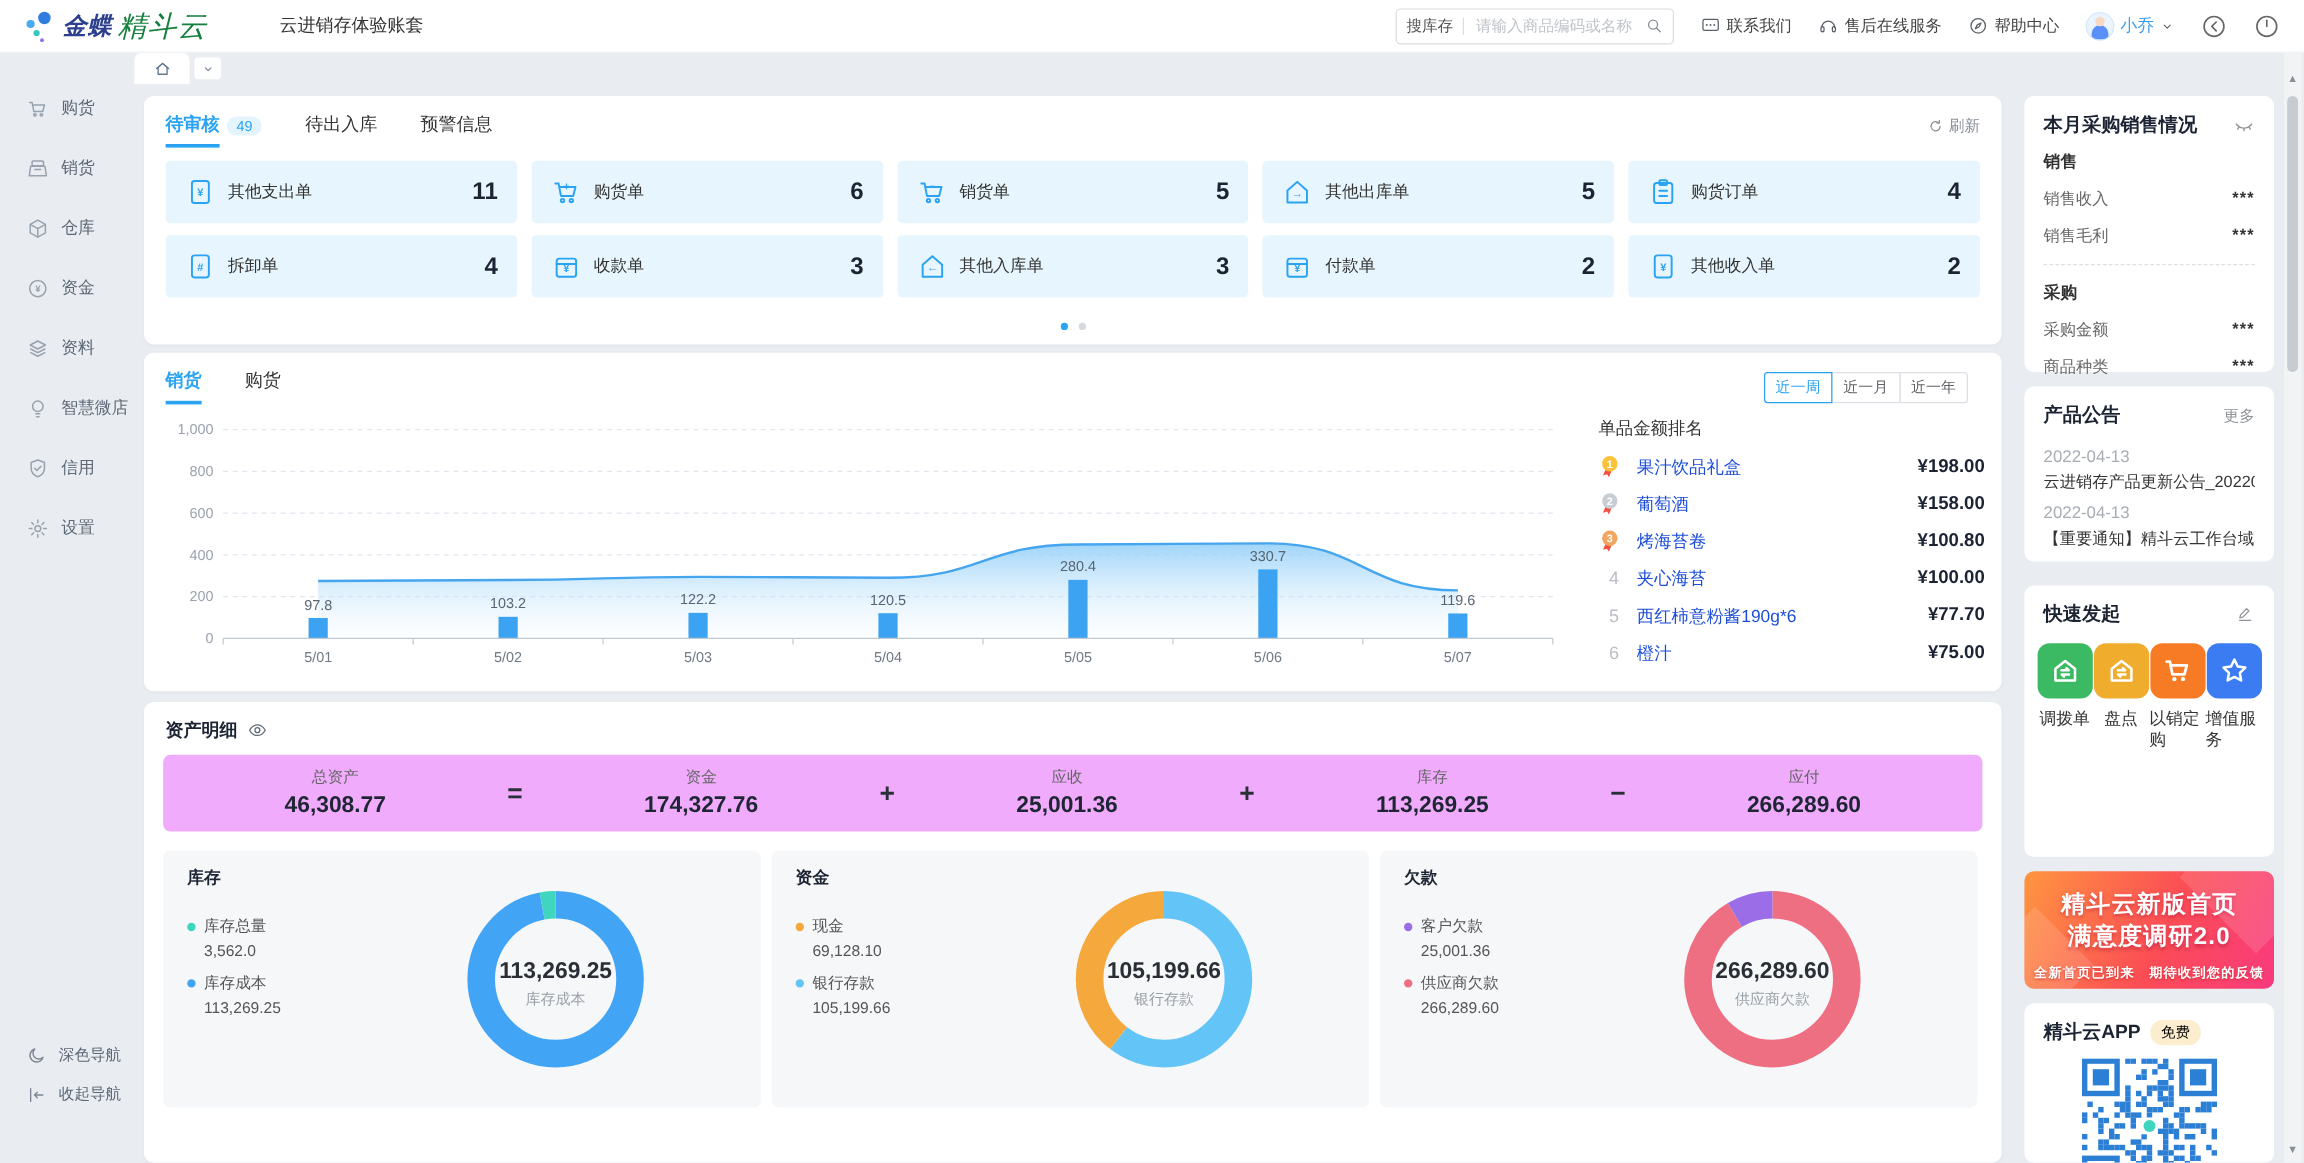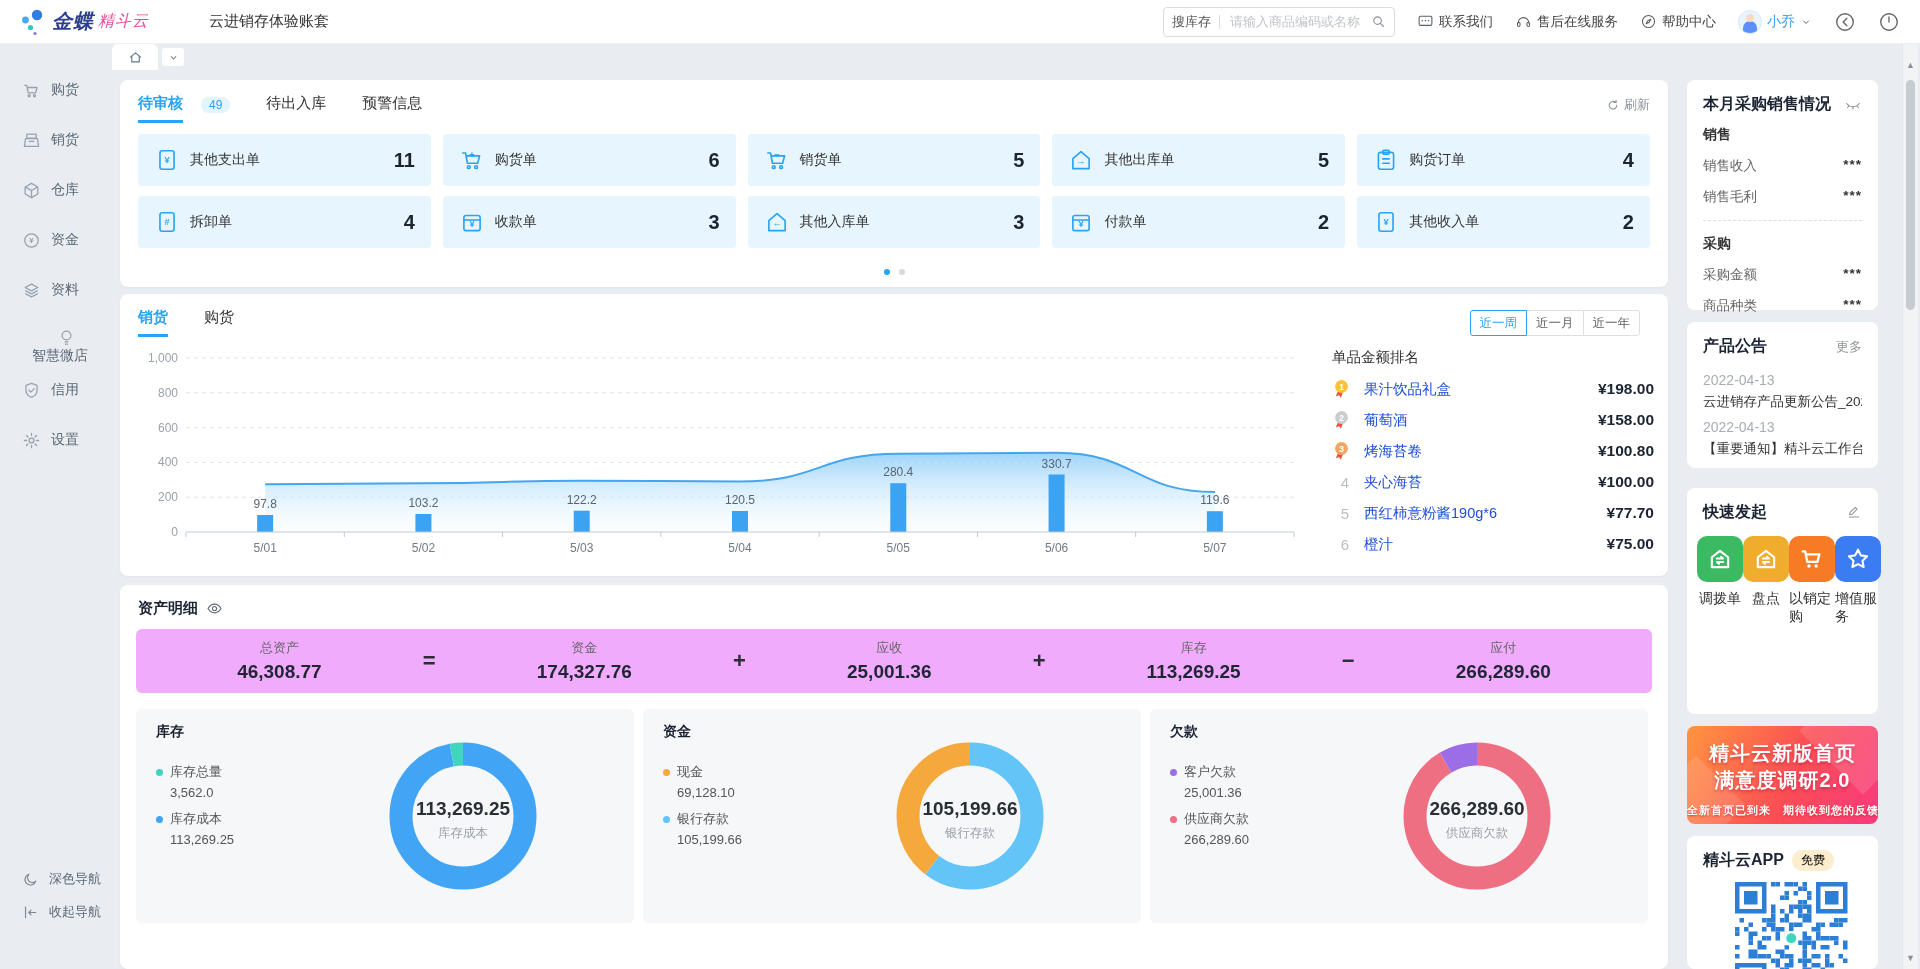--- a/index.html
+++ b/index.html
@@ -9,21 +9,21 @@
     -webkit-font-smoothing:antialiased;color:#333;
   }
   svg{display:block}
   .ic{display:inline-block;vertical-align:middle}
 
   
   #topbar{position:absolute;left:0;top:0;width:1920px;height:44px;background:#fff;
     border-bottom:1px solid #eef0f2;display:flex;align-items:center;padding:0 20px;box-sizing:border-box;z-index:5}
   .logo{display:flex;align-items:center;cursor:pointer}
   .brand-b{font-size:20px;font-weight:bold;font-style:italic;color:#2c3f8f;margin-left:6px;letter-spacing:1px}
-  .brand-l{font-size:16px;font-style:italic;color:#ec4899;margin-left:4px;letter-spacing:1px}
+  .brand-l{font-size:24px;font-style:italic;color:#15803d;margin-left:4px;letter-spacing:1px}
   .acct{margin-left:60px;font-size:15px;color:#333}
   .tb-right{margin-left:auto;display:flex;align-items:center;gap:22px}
   .searchbox{display:flex;align-items:center;border:1px solid #d9dce0;border-radius:4px;height:30px;width:232px;padding:0 8px;box-sizing:border-box}
   .s-label{font-size:13px;color:#555;cursor:pointer;white-space:nowrap}
   .s-div{width:1px;height:14px;background:#d9dce0;margin:0 8px}
   .searchbox input{border:none;outline:none;flex:1;font-size:13px;color:#333;min-width:0;font-family:inherit}
   .searchbox input::placeholder{color:#c0c4c9}
   .s-icon{color:#8a9099;cursor:pointer}
   .tb-link{display:flex;align-items:center;gap:5px;font-size:13.5px;color:#444;cursor:pointer}
   .tb-link .ic{color:#5a6068}
@@ -50,21 +50,21 @@
   .side-foot .ic{margin-left:22px;color:#7d8692}
   .side-foot .lbl{margin-left:10px;font-size:13px;white-space:nowrap}
 
   
   .card{position:absolute;background:#fff;border-radius:8px;box-shadow:0 1px 3px rgba(31,45,61,.04)}
   #card-todo{left:120px;top:80px;width:1548px;height:207px}
   #card-trend{left:120px;top:294px;width:1548px;height:282px}
   #card-assets{left:120px;top:585px;width:1548px;height:384px;overflow:hidden}
 
   .tabs{position:absolute;left:18px;top:14px;display:flex;gap:36px;align-items:flex-start}
-  .tab{font-size:15px;color:#333;cursor:pointer;display:flex;align-items:center;gap:18px}
+  .tab{font-size:15px;color:#333;cursor:pointer;display:flex;align-items:center;gap:6px}
   .tab .t-label{padding-bottom:7px;border-bottom:3px solid transparent}
   .tab.active{color:#29a3f2;font-weight:bold}
   .tab.active .t-label{border-bottom-color:#29a3f2}
   .badge{background:#e3f4fd;color:#29a3f2;font-size:12px;font-weight:normal;border-radius:9px;padding:1px 8px;margin-bottom:8px}
   .refresh{position:absolute;right:18px;top:16px;display:flex;align-items:center;gap:4px;font-size:13px;color:#8a9099;cursor:pointer}
 
   #todo-grid{position:absolute;left:18px;top:54px;width:1512px;display:grid;grid-template-columns:repeat(5,1fr);gap:10px 12px}
   .todo-card{height:52px;background:#e7f6fe;border-radius:4px;display:flex;align-items:center;padding:0 16px;cursor:pointer}
   .todo-card .ic{color:#29a3f2}
   .todo-label{font-size:14px;color:#333;margin-left:10px}
@@ -101,21 +101,21 @@
   .abox{width:498px;height:214px;background:#f6f7f9;border-radius:6px;position:relative;box-sizing:border-box}
   .abox-title{position:absolute;left:20px;top:14px;font-size:14px;font-weight:bold;color:#1c2433}
   .leg{position:absolute;left:20px;top:44px}
   .leg-item{margin-top:10px}
   .leg-head{display:flex;align-items:center;gap:7px;font-size:13px;color:#555}
   .leg-dot{width:7px;height:7px;border-radius:50%;flex:none}
   .leg-val{font-size:13px;color:#555;margin:4px 0 0 14px}
   .donut{position:absolute;left:242px;top:22px}
 
   
-  .rcard{position:absolute;left:1687px;width:191px;background:#fff;border-radius:8px;box-sizing:border-box}
+  .rcard{position:absolute;left:1687px;width:208px;background:#fff;border-radius:8px;box-sizing:border-box}
   #card-month{top:80px;height:230px}
   #card-ann{top:322px;height:146px}
   #card-quick{top:488px;height:226px}
   #card-banner{top:726px;height:98px;overflow:hidden;border-radius:8px;cursor:pointer}
   #card-app{top:836px;height:133px;overflow:hidden}
   .rcard-title{position:absolute;left:16px;top:14px;font-size:16px;font-weight:bold;color:#1c2433;display:flex;align-items:center}
   .rcard-action{position:absolute;right:16px;top:16px;color:#909399;font-size:13px;cursor:pointer;display:flex;align-items:center}
 
   .m-group-title{font-size:14px;font-weight:bold;color:#333}
   .m-row{display:flex;justify-content:space-between;font-size:13.5px;margin-top:13px}
@@ -287,21 +287,21 @@
     </div>
     <div class="side-item" style="top: 208px;">
       <span class="ic">
         <svg width="19" height="19" viewBox="0 0 24 24" fill="none" stroke="currentColor" stroke-width="1.6" stroke-linecap="round" stroke-linejoin="round">
           <path d="M12 4l8 4.2-8 4.2-8-4.2z"></path>
           <path d="M4.6 12.4L12 16.3l7.4-3.9M4.6 16.2L12 20.1l7.4-3.9"></path>
         </svg>
       </span>
       <span class="lbl">资料</span>
     </div>
-    <div class="side-item" style="top: 258px; flex-direction: column;">
+    <div class="side-item" style="top: 258px;">
       <span class="ic">
         <svg width="19" height="19" viewBox="0 0 24 24" fill="none" stroke="currentColor" stroke-width="1.6" stroke-linecap="round" stroke-linejoin="round">
           <circle cx="12" cy="9.5" r="5.5"></circle>
           <path d="M10 17.5h4M10.7 20.5h2.6"></path>
         </svg>
       </span>
       <span class="lbl">智慧微店</span>
     </div>
     <div class="side-item" style="top: 308px;">
       <span class="ic">

